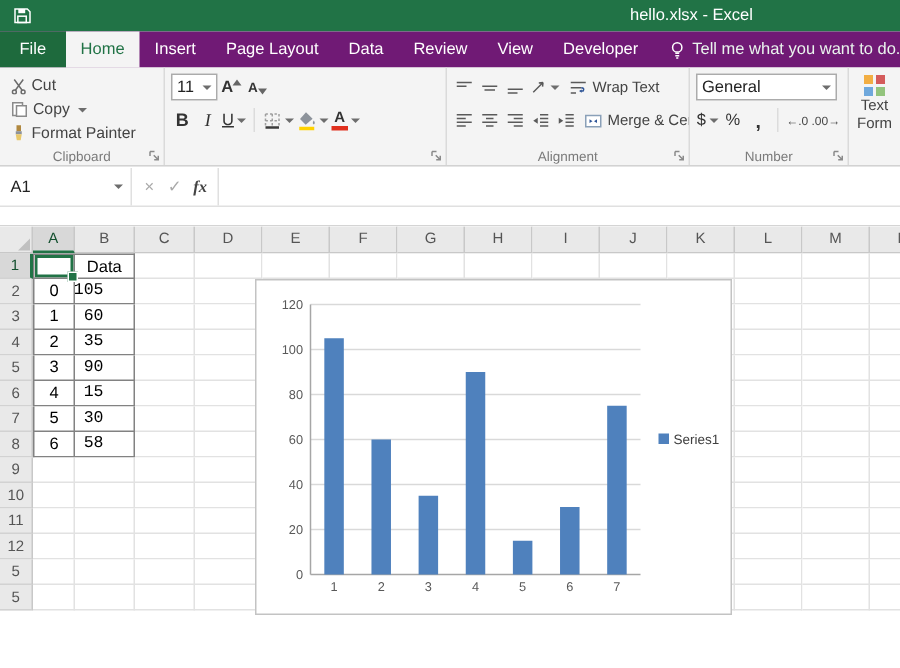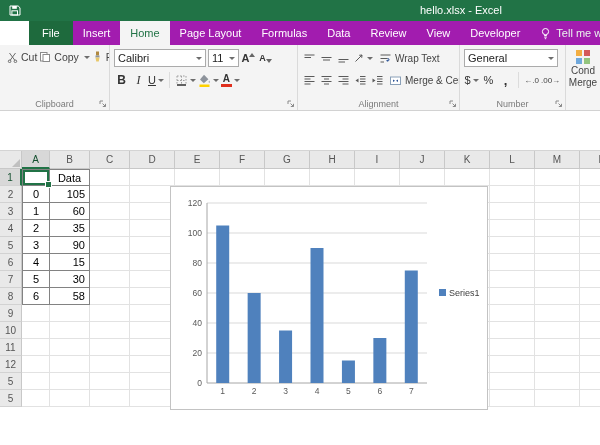--- a/index.html
+++ b/index.html
@@ -6,40 +6,40 @@
   html,body{width:600px;height:445px;overflow:hidden;}
   body{font-family:"Liberation Sans","DejaVu Sans",sans-serif;background:#fff;}
   .app{position:relative;width:600px;height:445px;background:#fff;overflow:hidden;}
 
   
   .titlebar{position:absolute;top:0;left:0;right:0;height:21px;background:#217346;display:flex;align-items:center;}
   .qat-save{margin-left:9px;display:inline-flex;}
   .win-title{position:absolute;left:420px;top:4px;font-size:11px;color:#fff;white-space:nowrap;}
 
   
-  .tabbar{position:absolute;top:21px;left:0;right:0;height:24px;background:#a21caf;display:flex;align-items:flex-end;margin-left:29px;}
+  .tabbar{position:absolute;top:21px;left:0;right:0;height:24px;background:#701a75;display:flex;align-items:flex-end;}
   .tabs{display:flex;height:100%;align-items:flex-end;}
   .tab{padding:5px 10px;font-size:11px;color:#fff;white-space:nowrap;height:24px;display:flex;align-items:center;}
   .tab.file{padding:5px 13px;background:#1e6a3d;}
   .tab.active{background:#f4f4f4;color:#217346;}
   .tellme{display:flex;align-items:center;gap:5px;color:#eaf5ee;font-size:11px;margin-left:10px;height:24px;white-space:nowrap;}
 
   
   .ribbon{position:absolute;top:45px;left:0;right:0;height:66px;background:#f4f4f4;border-bottom:1px solid #d2d2d2;display:flex;}
   .rgroup{position:relative;height:100%;border-right:1px solid #dadada;flex:none;overflow:hidden;}
   .grp-label{position:absolute;bottom:1px;left:0;right:0;text-align:center;font-size:9px;color:#7a7a7a;}
   .launcher{position:absolute;right:2px;bottom:2px;}
   .gc{display:flex;padding:3px 3px 0 4px;}
   .gc.col{flex-direction:column;gap:2px;}
   .frow{display:flex;align-items:center;height:20px;gap:2px;}
   .caret{display:inline-block;width:0;height:0;border-left:3px solid transparent;border-right:3px solid transparent;border-top:3.5px solid #6d6d6d;margin-left:2px;flex:none;}
   .vsep{width:1px;height:16px;background:#dcdcdc;margin:0 3px;flex:none;}
 
   .paste-btn{width:36px;display:flex;flex-direction:column;align-items:center;font-size:10.5px;color:#444;padding-top:2px;gap:1px;}
-  .clip-col{display:flex;margin-left:3px;padding-top:2px;gap:2px;justify-content:space-between;}
+  .clip-col{display:flex;flex-direction:column;margin-left:3px;padding-top:2px;gap:2px;justify-content:space-between;}
   .sbtn{display:flex;align-items:center;gap:3px;font-size:10.5px;color:#444;height:14px;white-space:nowrap;}
 
   .combo{background:#fff;border:1px solid #ababab;height:18px;display:flex;align-items:center;font-size:11px;color:#222;padding:0 3px;}
   .combo span{overflow:hidden;white-space:nowrap;}
   .combo .caret{margin-left:auto;}
   .fbtn{min-width:15px;height:18px;display:flex;align-items:center;justify-content:center;font-size:11px;color:#333;flex:none;}
   .fbtn.b{font-weight:bold;font-size:12px;}
   .fbtn.i{font-family:"Liberation Serif",serif;font-style:italic;font-size:12px;}
   .fbtn.u span:first-child{text-decoration:underline;}
   .ga{font-weight:bold;font-size:11px;}
@@ -71,21 +71,21 @@
   .hdr-row{display:flex;height:18px;}
   .corner{width:22px;flex:none;background:#e9e9e9;border-right:1px solid #c8c8c8;border-bottom:1px solid #c8c8c8;position:relative;}
   .corner::after{content:"";position:absolute;right:1px;bottom:1px;border-left:8px solid transparent;border-bottom:8px solid #c0c0c0;}
   .colh{flex:none;background:#e9e9e9;border-right:1px solid #c8c8c8;border-bottom:1px solid #c8c8c8;font-size:10px;color:#555;display:flex;align-items:center;justify-content:center;}
   .colh.sel{background:#d8d8d8;border-bottom:2px solid #217346;color:#14502f;}
   .grid-row{display:flex;height:17px;}
   .rowh{width:22px;flex:none;background:#e9e9e9;border-right:1px solid #c8c8c8;border-bottom:1px solid #d2d2d2;font-size:10px;color:#555;display:flex;align-items:center;justify-content:center;}
   .rowh.sel{background:#d8d8d8;border-right:2px solid #217346;color:#14502f;}
   .cell{flex:none;border-right:1px solid #e2e2e2;border-bottom:1px solid #e2e2e2;font-size:11px;color:#000;display:flex;align-items:center;padding:0 2px;overflow:hidden;background:#fff;}
   .cell.center{justify-content:center;}
-  .cell.right{justify-content:flex-end;padding-right:4px;}
+  .cell.right{justify-content:flex-end;padding-right:20px;font-family:Liberation Mono, monospace;}
   .cell.br2{border-right-color:#828282;}
   .cell.bb2{border-bottom-color:#828282;}
   .cell.bt2{border-top:1px solid #828282;}
   .cell.bl2{border-left:1px solid #828282;}
   .cell.selected{box-shadow:inset 0 0 0 2px #217346;position:relative;overflow:visible;}
   .cell.selected::after{content:"";position:absolute;right:-3px;bottom:-3px;width:5px;height:5px;background:#217346;border:1px solid #fff;z-index:2;}
 
   
   .chart-box{position:absolute;left:170px;top:186px;width:318px;height:224px;background:#fff;border:1px solid #c3c3c3;z-index:5;}
 </style>
@@ -101,24 +101,23 @@
         <rect x="3.2" y="1" width="4.6" height="2.8" fill="#fff"></rect>
         <rect x="2.9" y="5.8" width="5.6" height="4.2" fill="none" stroke="#fff"></rect>
       </svg>
     </span>
     <span class="win-title">hello.xlsx - Excel</span>
   </div>
 
   <div class="tabbar">
     <div class="tabs" id="tab-strip">
         <div class="tab file">File</div>
+        <div class="tab active">Home</div>
         <div class="tab">Insert</div>
-        <div class="tab active">Home</div>
         <div class="tab">Page Layout</div>
-        <div class="tab">Formulas</div>
         <div class="tab">Data</div>
         <div class="tab">Review</div>
         <div class="tab">View</div>
         <div class="tab">Developer</div>
       </div>
     <div class="tellme">
       <svg width="11" height="13" viewBox="0 0 11 13">
         <circle cx="5.5" cy="4.6" r="3.1" fill="none" stroke="#fff"></circle>
         <path d="M4.2 8.5 h2.6 M4.2 10.1 h2.6 M4.8 11.7 h1.4" stroke="#fff" fill="none"></path>
       </svg>
@@ -159,24 +158,20 @@
       </div>
       <div class="grp-label">Clipboard</div>
       <svg class="launcher" width="8" height="8" viewBox="0 0 8 8">
         <path d="M1 1 H4 M1 1 V4 M3.5 3.5 L6.5 6.5 M6.5 3.8 V6.5 H3.8" stroke="#8a8a8a" fill="none"></path>
       </svg>
     </div>
 
     <div class="rgroup" style="width:188px">
       <div class="gc col">
         <div class="frow">
-          <div class="combo" style="width:92px">
-            <span>Calibri</span>
-            <span class="caret"></span>
-          </div>
           <div class="combo" style="width:31px">
             <span>11</span>
             <span class="caret"></span>
           </div>
           <div class="fbtn">
             <span class="ga">A</span>
             <span class="tri-up"></span>
           </div>
           <div class="fbtn">
             <span class="ga sm">A</span>
@@ -333,26 +328,38 @@
     </div>
 
     <div class="rgroup" style="width:34px;border-right:none">
       <div class="bigbtn">
         <svg width="16" height="16" viewBox="0 0 16 16">
           <rect x="1" y="1" width="6" height="6" fill="#f2ae43"></rect>
           <rect x="9" y="1" width="6" height="6" fill="#d45b5b"></rect>
           <rect x="1" y="9" width="6" height="6" fill="#6fa8dc"></rect>
           <rect x="9" y="9" width="6" height="6" fill="#93c47d"></rect>
         </svg>
-        <span>Cond</span>
-        <span>Merge</span>
+        <span>Text</span>
+        <span>Form</span>
       </div>
     </div>
   </div>
 
+  <div class="formula-row">
+    <div class="namebox">
+      <span>A1</span>
+      <span class="caret"></span>
+    </div>
+    <div class="fbar-btns">
+      <span class="fb dim">×</span>
+      <span class="fb dim">✓</span>
+      <span class="fb fx">fx</span>
+    </div>
+    <div class="formula-input"></div>
+  </div>
   <div class="gap-strip"></div>
 
   <div class="sheet" id="sheet-grid">
       <div class="hdr-row">
         <div class="corner"></div>
         <div class="colh sel" style="width: 28px;">A</div>
         <div class="colh" style="width: 40px;">B</div>
         <div class="colh" style="width: 40px;">C</div>
         <div class="colh" style="width: 45px;">D</div>
         <div class="colh" style="width: 45px;">E</div>

